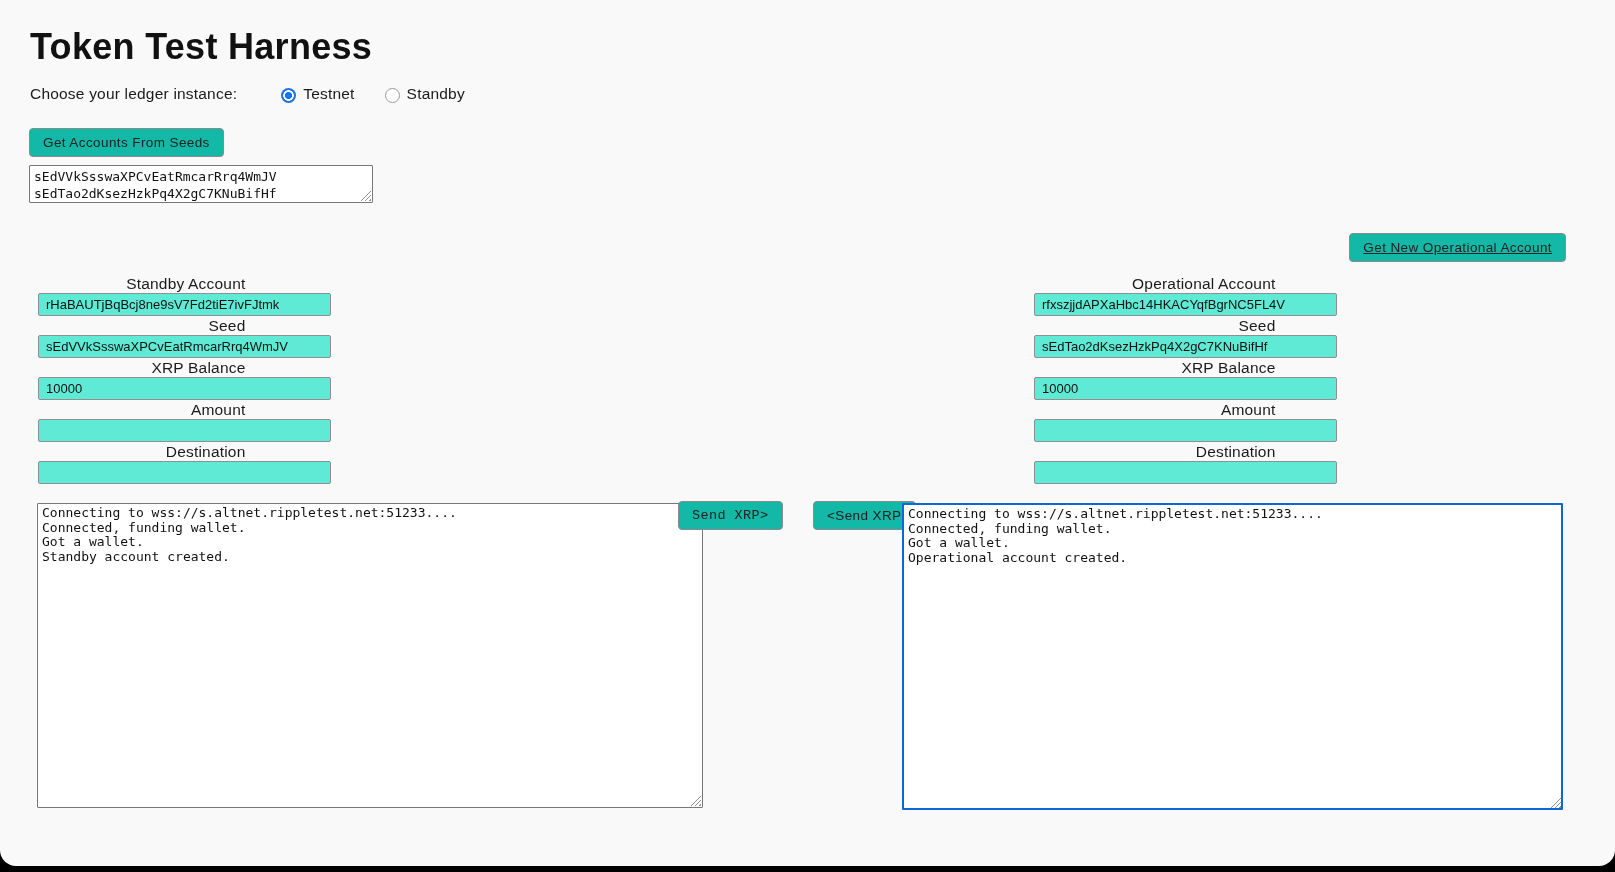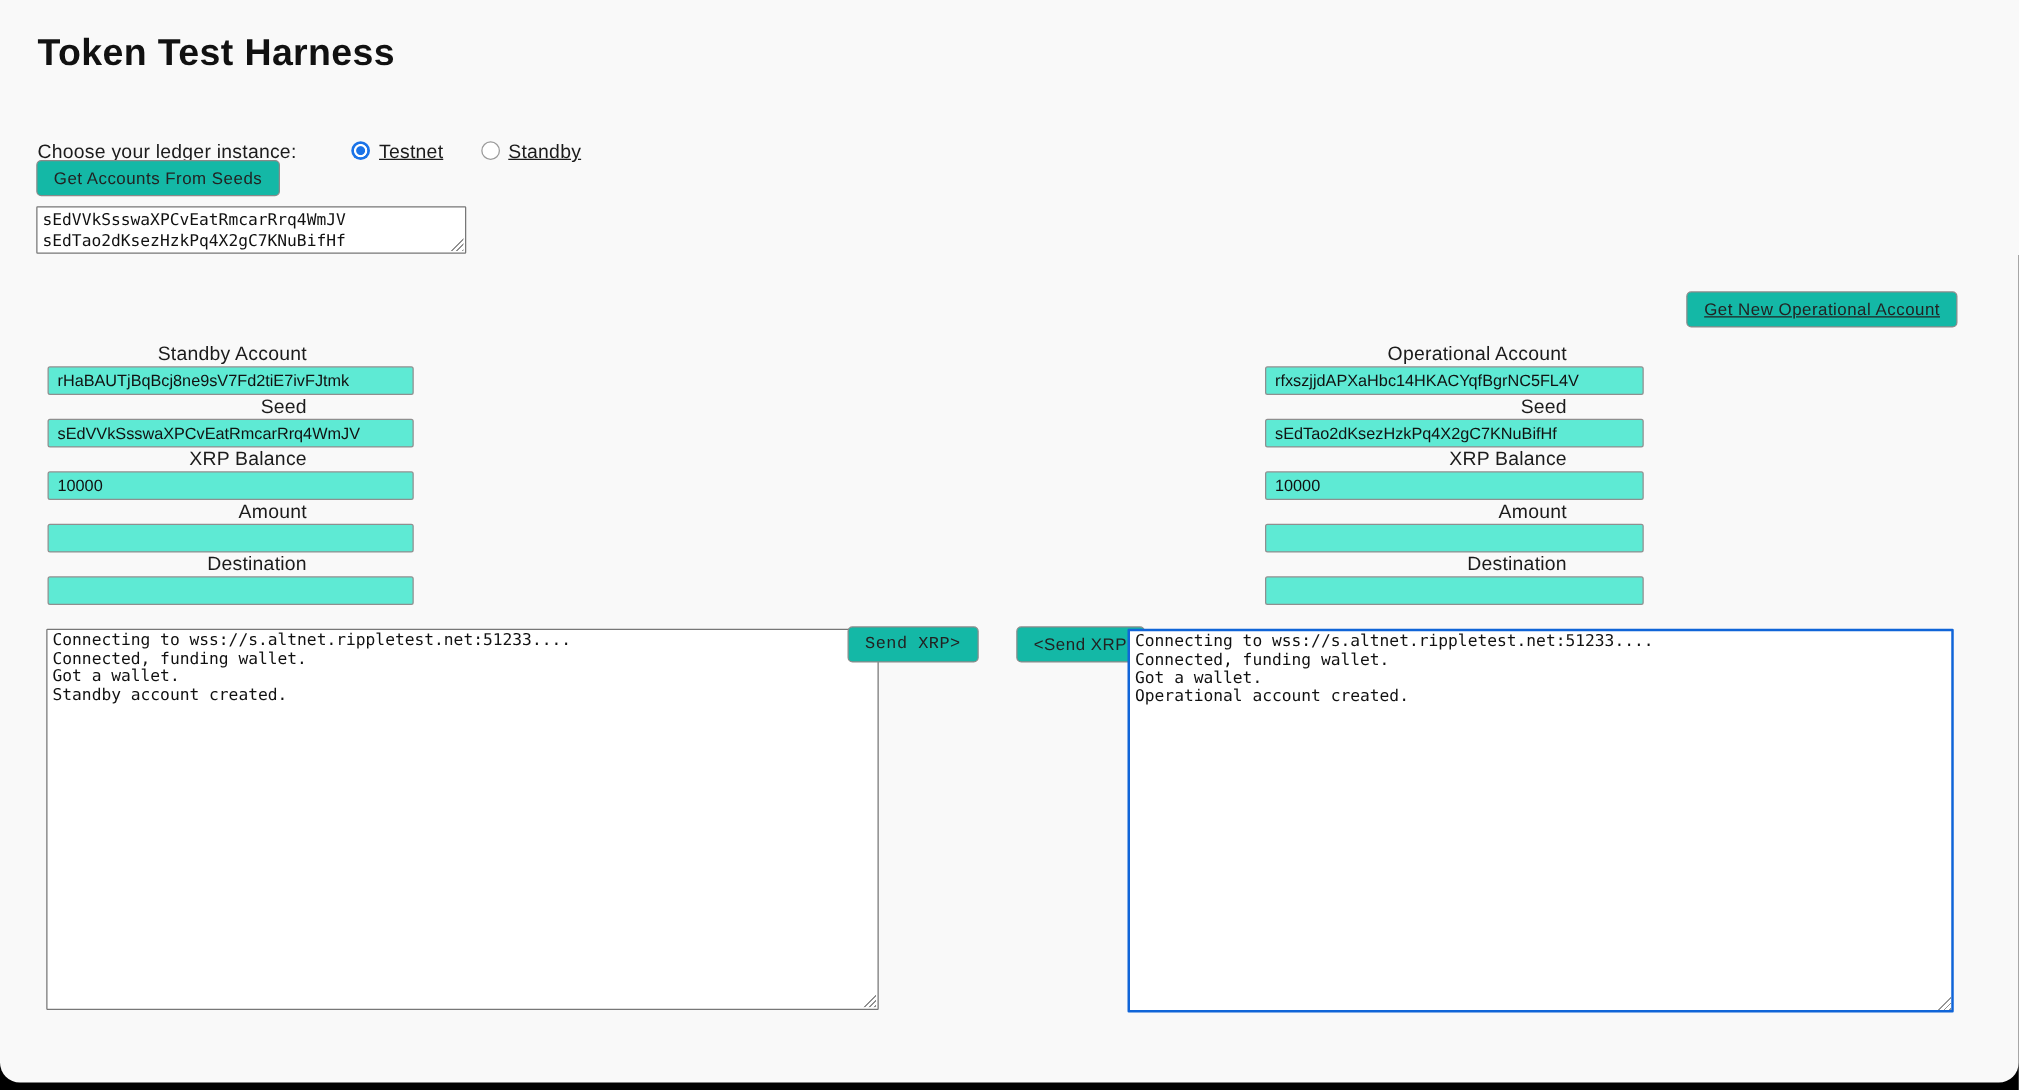--- a/index.html
+++ b/index.html
@@ -14,36 +14,35 @@
     left: 0; top: 0;
     width: 1615px; height: 866px;
     background: #f9f9f9;
     border-radius: 0 0 16px 16px;
     overflow: hidden;
   }
   .abs { position: absolute; }
 
   .page-title {
     left: 30px; top: 26px;
-    font-size: 30px;
+    font-size: 36px;
     font-weight: 700;
     letter-spacing: 0.3px;
     color: #111;
   }
 
   .ledger-row {
     left: 30px; top: 85px;
     display: flex;
     align-items: center;
     font-size: 15.5px;
     color: #1b1b1b;
-    margin-top: 28px;
   }
   .ledger-label { letter-spacing: 0.2px; margin-right: 44px; }
-  .radio-group { display: flex; align-items: flex-start; margin-right: 30px; cursor: default; text-decoration: underline; }
+  .radio-group { display: flex; align-items: flex-end; margin-right: 30px; cursor: default; }
   .radio {
     width: 15px; height: 15px;
     border-radius: 50%;
     background: #fff;
     border: 1px solid #9a9a9a;
     display: inline-block;
     flex: 0 0 auto;
   }
   .radio.checked {
     border: none;
@@ -167,21 +166,21 @@
     <div class="form-row">
       <label>Amount</label>
       <input type="text" value="" style="">
     </div>
     <div class="form-row">
       <label>Destination</label>
       <input type="text" value="" style="">
     </div>
   </div>
 
-  <div class="form form-right" style="left:1012px; top:275px;">
+  <div class="form form-right" style="left:1034px; top:275px;">
     <div class="form-row">
       <label>Operational Account</label>
       <input type="text" value="rfxszjjdAPXaHbc14HKACYqfBgrNC5FL4V" style="">
     </div>
     <div class="form-row">
       <label>Seed</label>
       <input type="text" value="sEdTao2dKsezHzkPq4X2gC7KNuBifHf" style="">
     </div>
     <div class="form-row">
       <label>XRP Balance</label>

